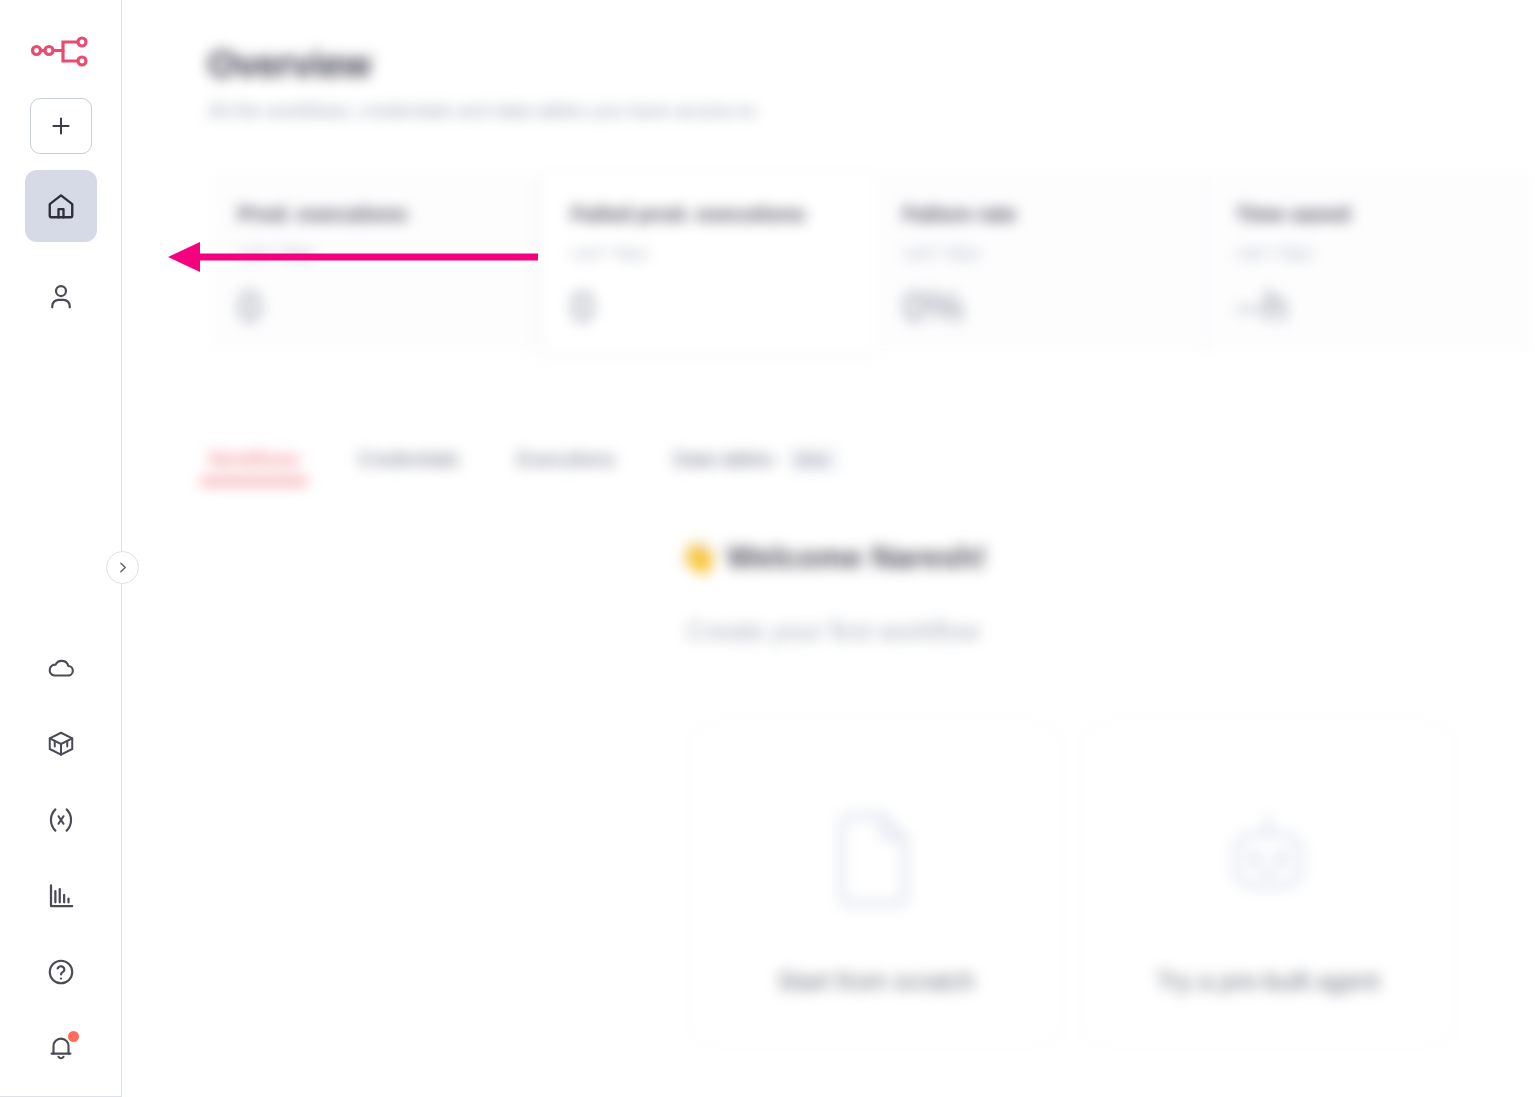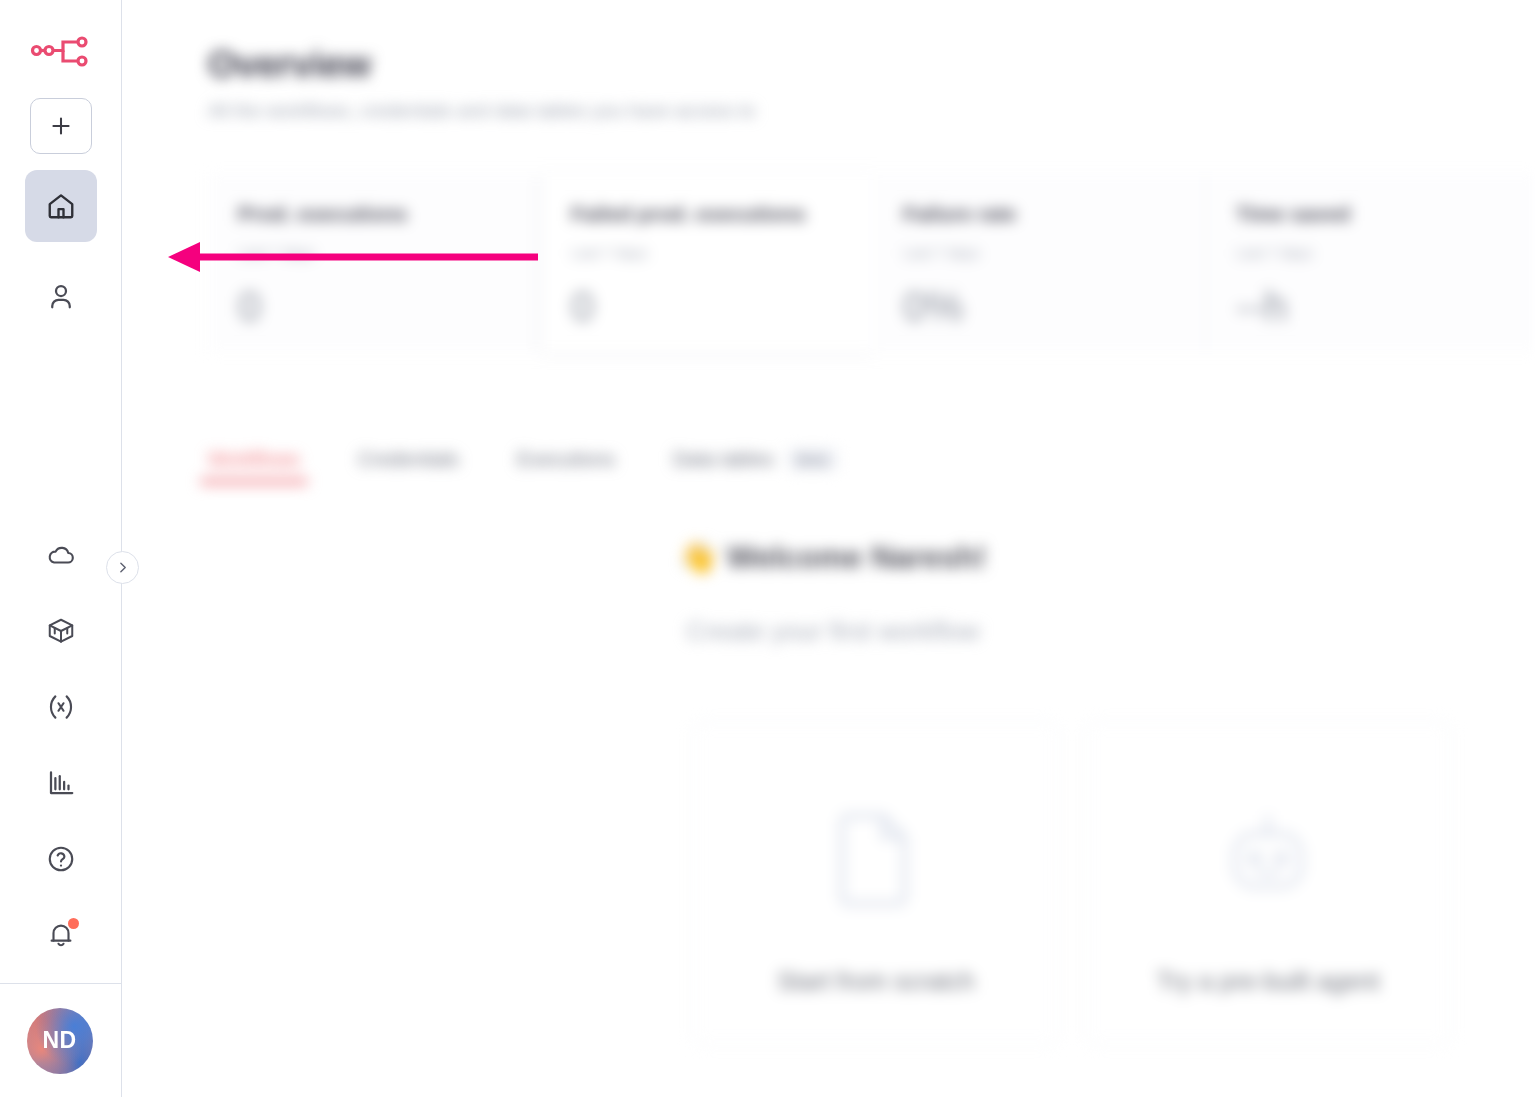--- a/index.html
+++ b/index.html
@@ -238,23 +238,20 @@
             <path d="M10 19 a2.3 2.3 0 0 0 4 0"></path>
           </svg>
           <span class="bell-dot"></span>
         </span>
       </div>
 
     </div>
 
     <div class="sidebar-divider"></div>
 
-    <div class="avatar-row">
-      <div class="avatar">ND</div>
-    </div>
 
     <div class="collapse-btn">
       <svg viewBox="0 0 24 24" fill="none" stroke="#5d6070" stroke-width="2.6" stroke-linecap="round" stroke-linejoin="round">
         <path d="M9 4 L17 12 L9 20"></path>
       </svg>
     </div>
   </aside>
 
   <div class="main-clip">
     <div class="main">

